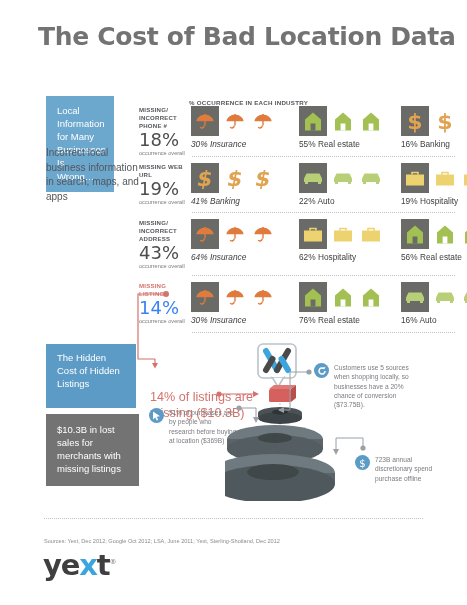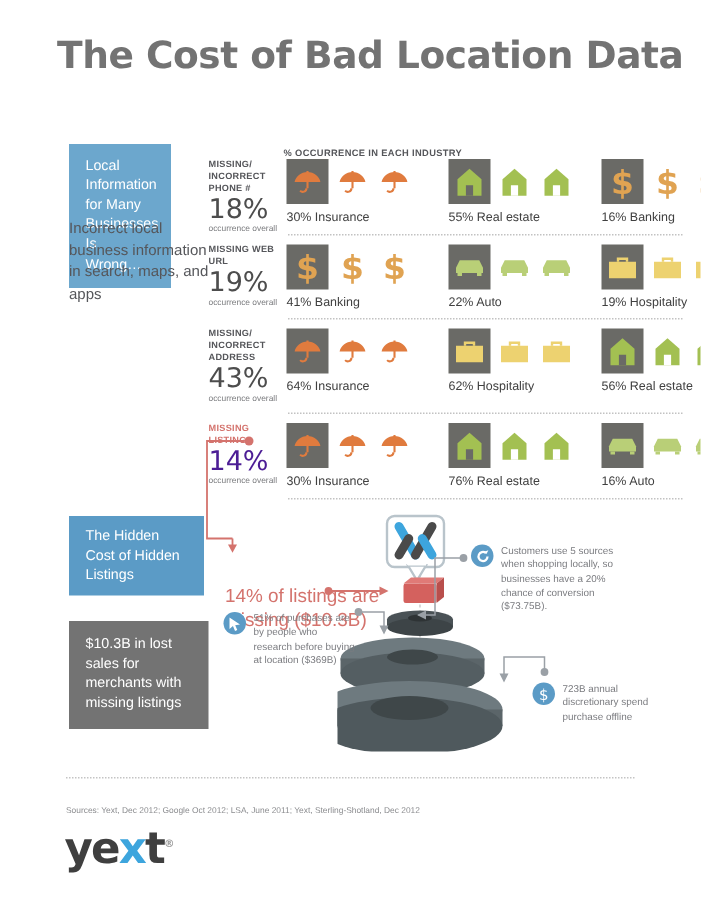--- a/index.html
+++ b/index.html
@@ -25,21 +25,21 @@
 
   
   .callout {
     position: absolute;
     color: #ffffff;
     padding: 8px 10px 9px 11px;
     line-height: 1.38;
     font-size: 9.5px;
   }
   #callout-blue-1 { left: 46px; top: 96px; width: 68px; background: #6ca7cd; }
-  #callout-blue-2 { left: 46px; top: 344px; width: 90px; background: #5b9bc6; padding-top:7px; padding-bottom:7px;}
+  #callout-blue-2 { left: 46px; top: 344px; width: 90px; background: #5b9bc6; padding-top:7px; padding-bottom:18px;}
   #callout-red    { left: 46px; top: 414px; width: 93px; background: #737373; padding: 9px 10px 11px 11px; }
 
   #sub-blurb {
     position: absolute;
     left: 46px; top: 146px; width: 95px;
     font-size: 10px;
     line-height: 1.45;
     color: #55565a;
   }
 
@@ -74,27 +74,27 @@
     font-size: 18px; line-height: 1.02;
     color: #4d4d4d; font-weight: normal;
     margin-top: 1px;
     font-family: "DejaVu Sans", sans-serif;
   }
   .row-label .lsub {
     font-size: 5.6px; line-height: 1.3;
     color: #7a7b7e; margin-top: 1px;
   }
   #row-3 .ltitle { color: #d4736d; }
-  #row-3 .lpct   { color: #4c1d95; }
+  #row-3 .lpct   { color: #3b82f6; }
 
   .groups { position: absolute; left: 52px; top: 0; right: 0; }
   .group {
     position: absolute; top: 0;
   }
-  .g0 { left: 0px; }
+  .g0 { left: 0px; font-style: italic; }
   .g1 { left: 108px; }
   .g2 { left: 210px; }
 
   .icons { height: 30px; display: flex; align-items: flex-end; gap: 3px; }
   .icon-box {
     width: 28px; height: 30px;
     background: #6a6a66;
     display: flex; align-items: center; justify-content: center;
   }
   .icon-plain {

